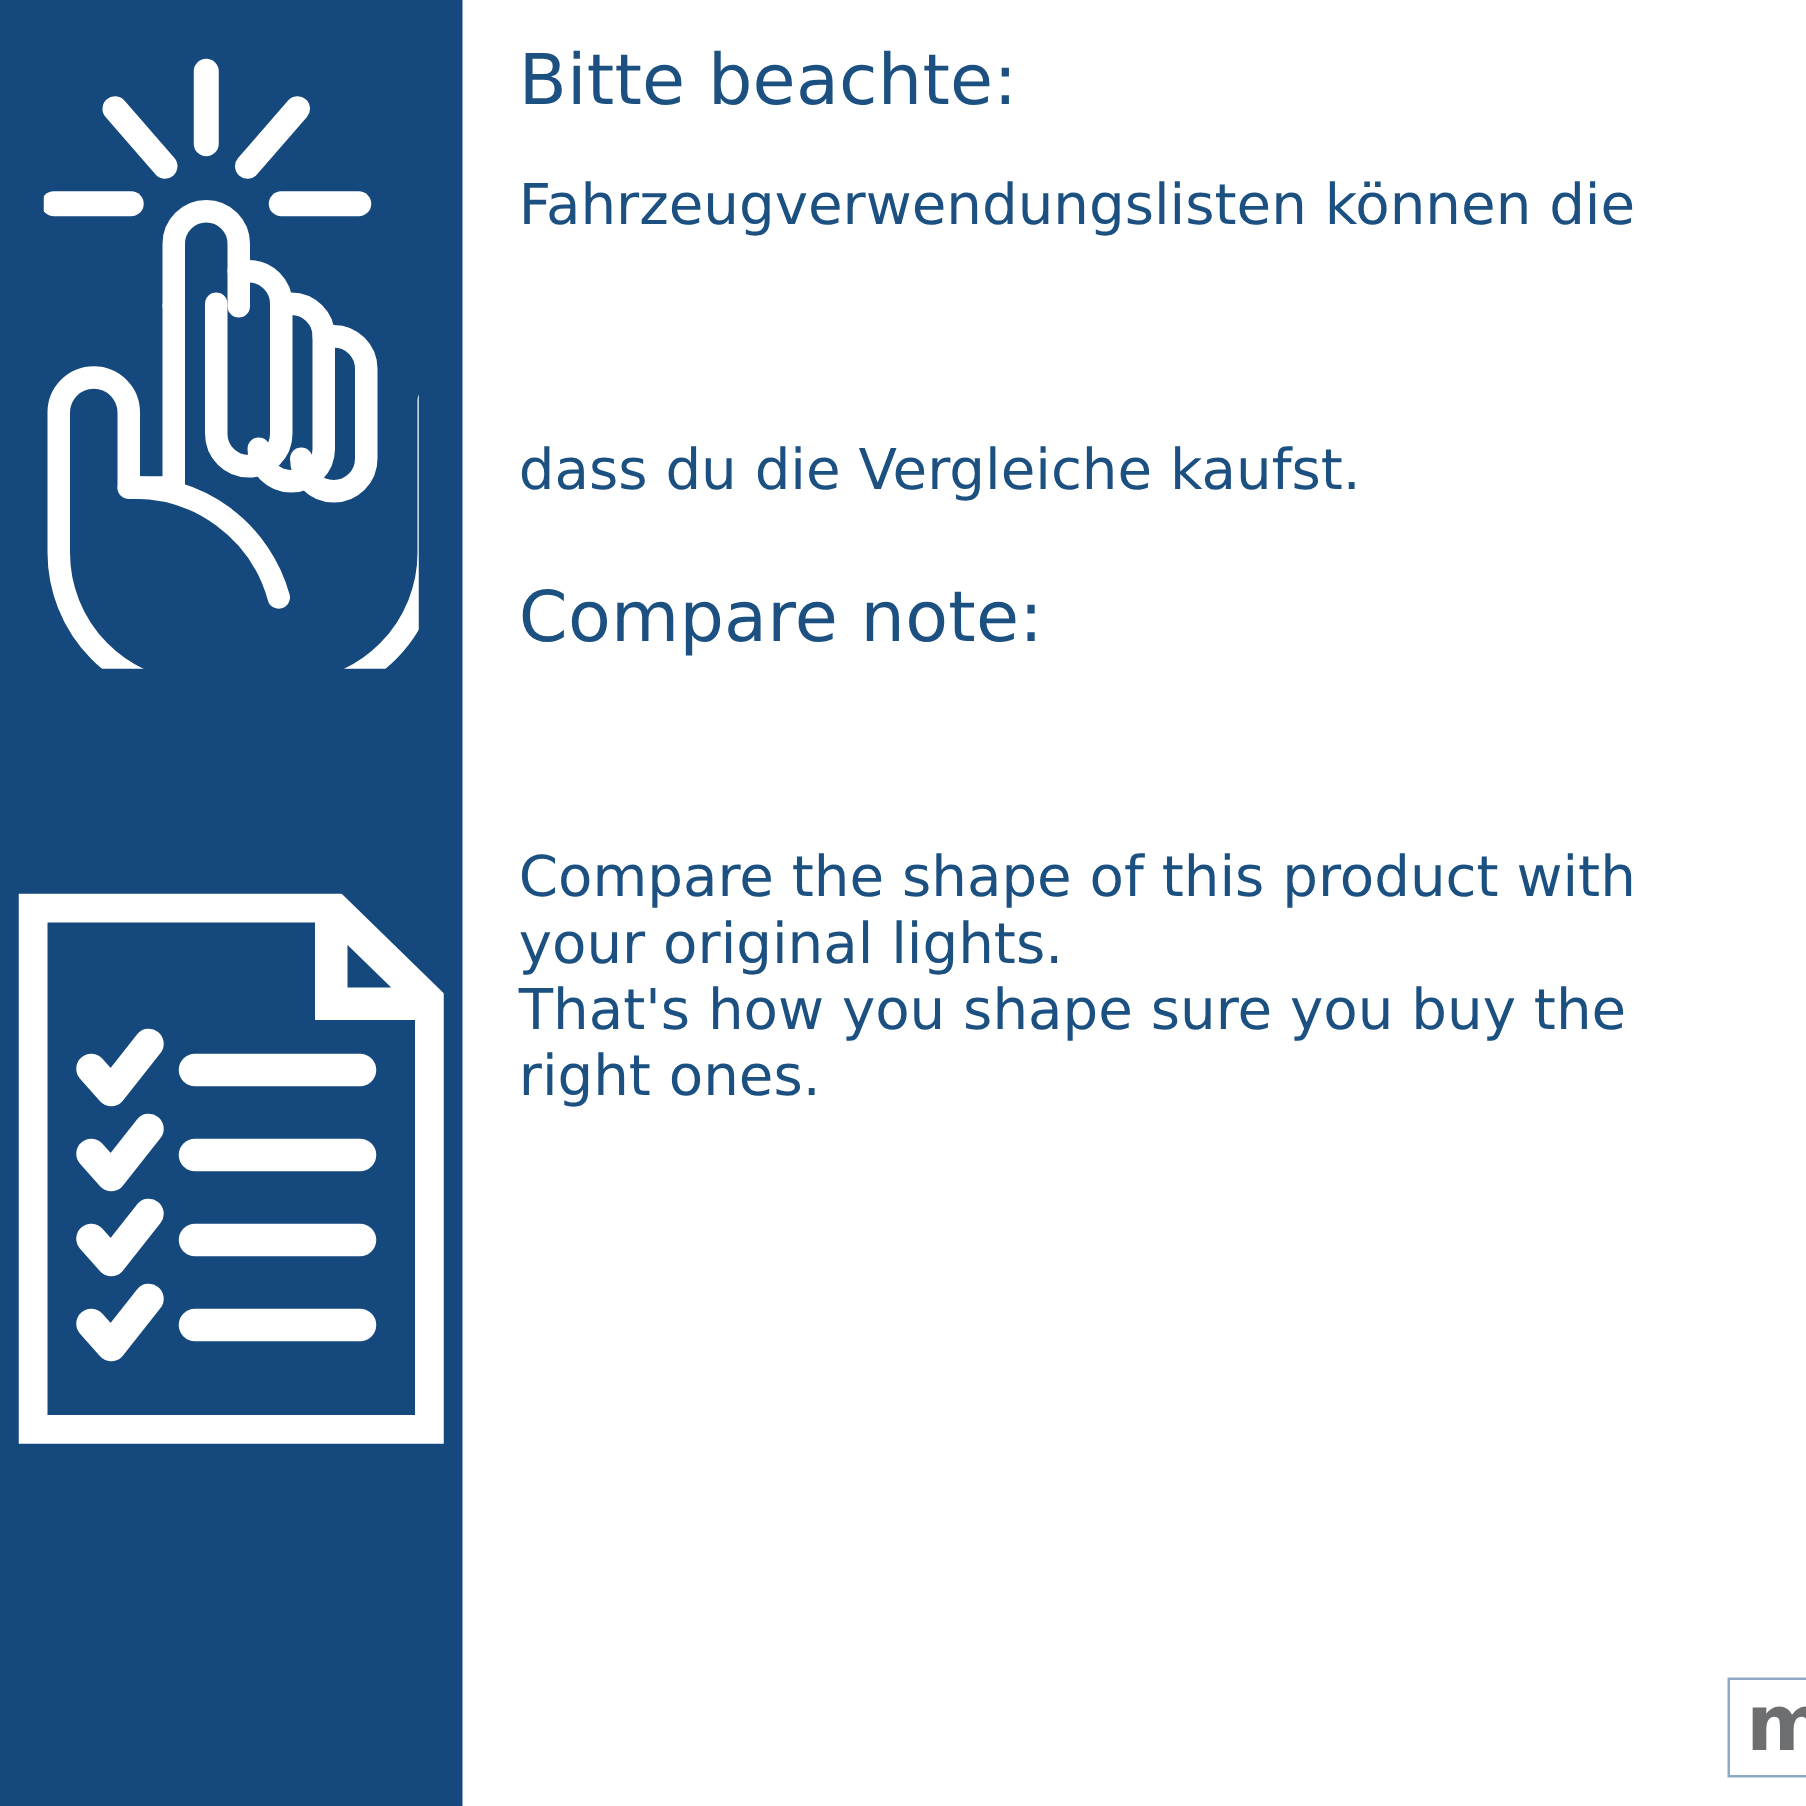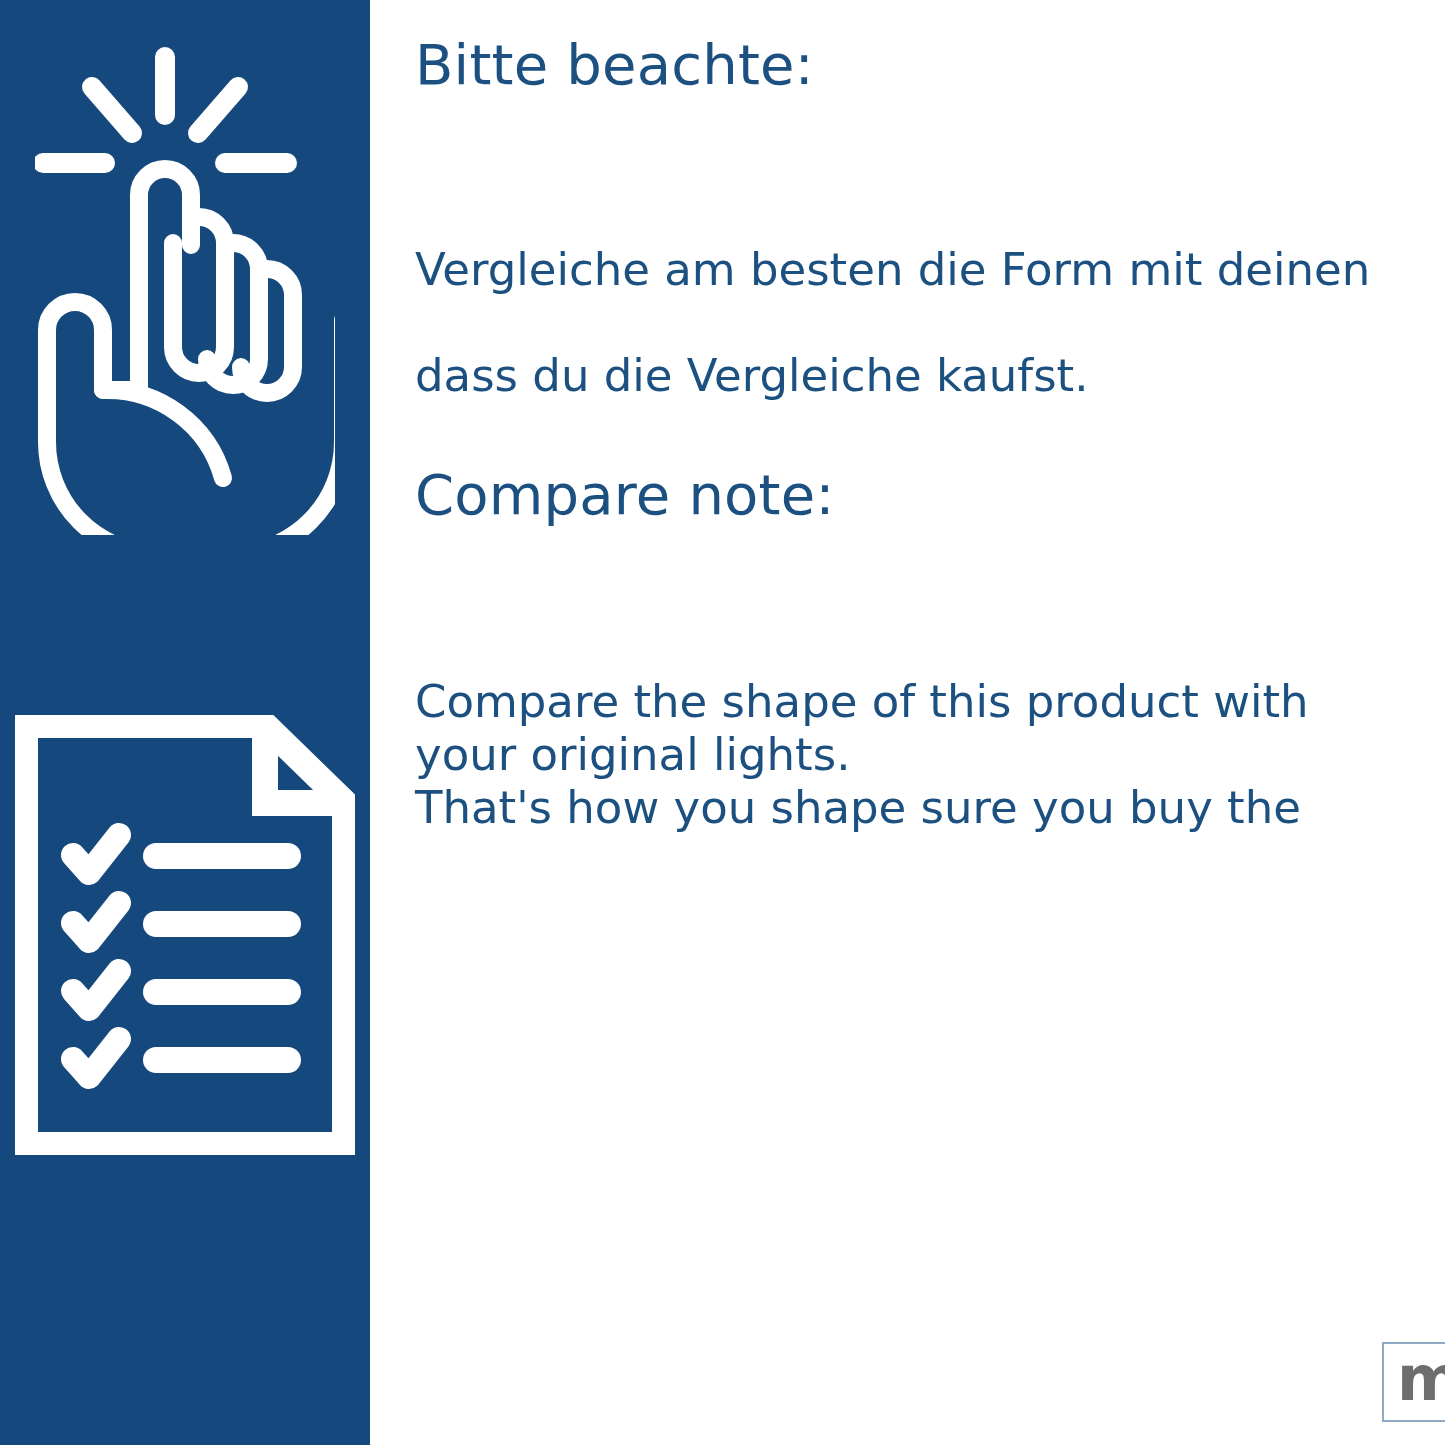--- a/index.html
+++ b/index.html
@@ -179,39 +179,40 @@
 
   <div id="content">
 
     <div id="text-block">
 
       <h1 class="heading">Bitte beachte:</h1>
 
       <div class="gap-after-heading"></div>
 
       <p class="body-text">
-        <br>
-        <br>
-        <span>Vergleiche am besten die Form mit deinen</span><br>
+        <span>Fahrzeugverwendungslisten können die</span><br>
+        <br>
+        <br>
         <br>
         <span>dass du die Vergleiche kaufst.</span>
       </p>
 
       <div class="gap-between-sections"></div>
 
       <h1 class="heading">Compare note:</h1>
 
       <div class="gap-after-heading-2"></div>
 
       <p class="body-text">
         <br>
         <br>
         <span>Compare the shape of this product with</span><br>
         <span>your original lights.</span><br>
         <span>That's how you shape sure you buy the</span><br>
+        <span>right ones.</span>
       </p>
 
     </div>
 
     <div id="logo">
       <div id="logo-box">
         <span id="logo-mt">mt</span>
       </div>
 
     </div>

